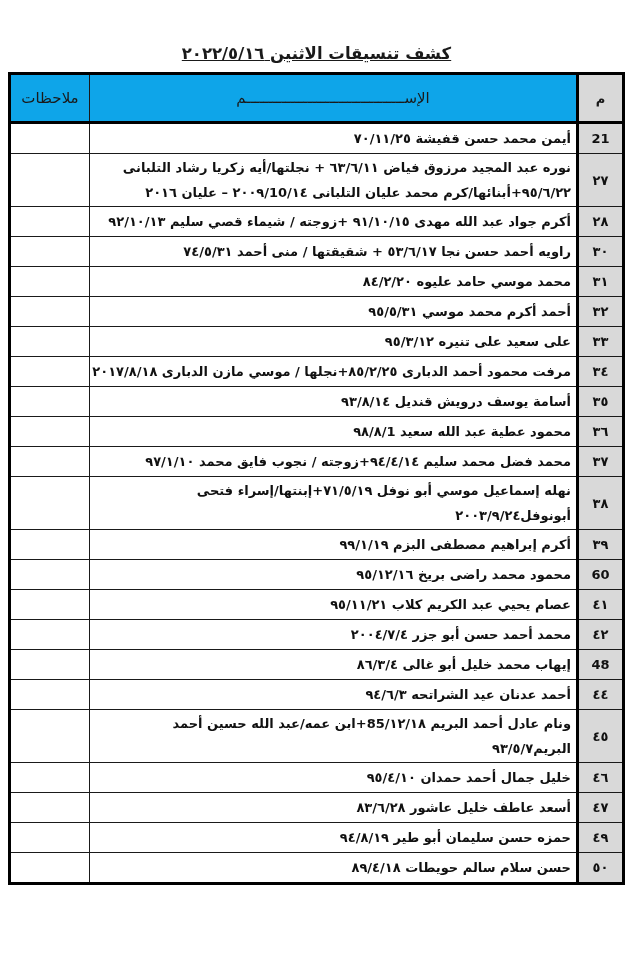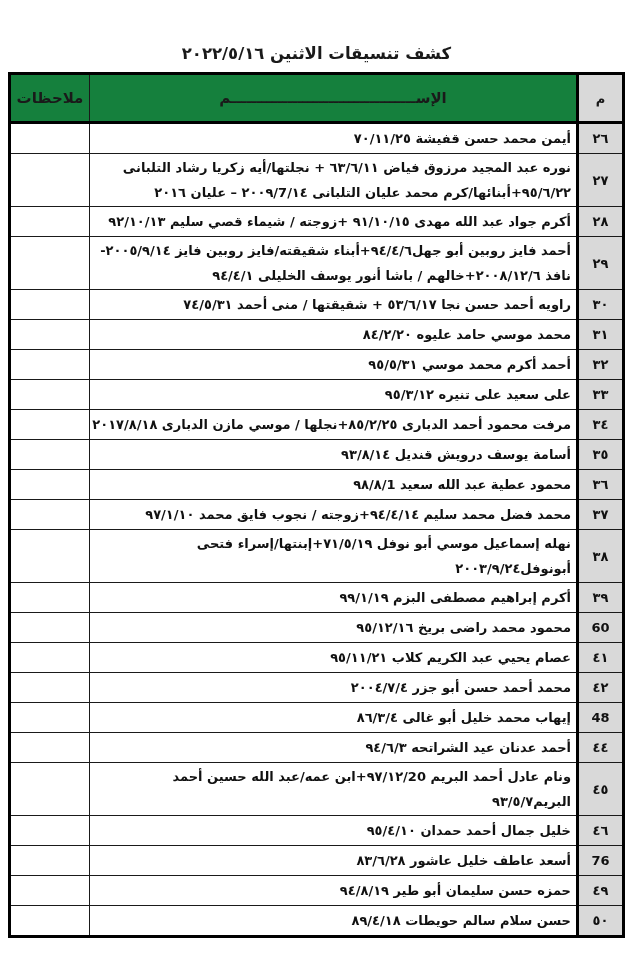--- a/index.html
+++ b/index.html
@@ -10,38 +10,39 @@
     color:#111;
   }
   .page{width:633px;height:960px;position:relative;}
   .doc-title{
     text-align:center;
     font-weight:bold;
     font-size:16.5px;
     padding-top:44px;
     margin:0 0 9px 0;
     color:#1a1a1a;
+    text-decoration:underline;
   }
   table.coord{
     border-collapse:collapse;
     table-layout:fixed;
     width:617px;
     margin:0 auto;
     border:3px solid #000;
   }
   th,td{
     border:1px solid #1a1a1a;
     vertical-align:middle;
     overflow:hidden;
   }
   thead th{
-    background:#15803d;
+    background:#0ea5e9;
     height:44px;
     font-size:15px;
-    font-weight:bold;
+    font-weight:normal;
     border-bottom:3px solid #000;
     color:#1a1a1a;
   }
   td{height:27px;}
   .c-serial{
     background:#d9d9d9;
     text-align:center;
     font-weight:bold;
     font-size:13px;
     border-left:3px solid #000;
@@ -74,42 +75,36 @@
     <thead>
       <tr>
         <th class="c-serial">م</th>
         <th class="c-namehead">الإســــــــــــــــــــــــــــــــــــم</th>
         <th class="c-noteshead">ملاحظات</th>
       </tr>
     </thead>
     <tbody>
 
     <tr>
-        <td class="c-serial">٢٦</td>
+        <td class="c-serial">21</td>
         <td class="c-name">أيمن محمد حسن قفيشة ٧٠/١١/٢٥</td>
         <td class="c-notes"></td>
       </tr>
         <tr>
         <td class="c-serial">٢٧</td>
         <td class="c-name">نوره عبد المجيد مرزوق فياض ٦٣/٦/١١ + نجلتها/أيه زكريا رشاد التلبانى
-٩٥/٦/٢٢+أبنائها/كرم محمد عليان التلبانى ٢٠٠٩/7/١٤ – عليان ٢٠١٦</td>
+٩٥/٦/٢٢+أبنائها/كرم محمد عليان التلبانى ٢٠٠٩/10/١٤ – عليان ٢٠١٦</td>
         <td class="c-notes"></td>
       </tr>
         <tr>
         <td class="c-serial">٢٨</td>
         <td class="c-name">أكرم جواد عبد الله مهدى ٩١/١٠/١٥ +زوجته / شيماء قصي سليم ٩٢/١٠/١٣</td>
         <td class="c-notes"></td>
       </tr>
         <tr>
-        <td class="c-serial">٢٩</td>
-        <td class="c-name">أحمد فايز روبين أبو جهل٩٤/٤/٦+أبناء شقيقته/فايز روبين فايز ٢٠٠٥/٩/١٤-
-نافذ ٢٠٠٨/١٢/٦+خالهم / باشا أنور يوسف الخليلى ٩٤/٤/١</td>
-        <td class="c-notes"></td>
-      </tr>
-        <tr>
         <td class="c-serial">٣٠</td>
         <td class="c-name">راويه أحمد حسن نجا ٥٣/٦/١٧ + شقيقتها / منى أحمد ٧٤/٥/٣١</td>
         <td class="c-notes"></td>
       </tr>
         <tr>
         <td class="c-serial">٣١</td>
         <td class="c-name">محمد موسي حامد عليوه ٨٤/٢/٢٠</td>
         <td class="c-notes"></td>
       </tr>
         <tr>
@@ -172,31 +167,31 @@
         <td class="c-name">إيهاب محمد خليل أبو غالى ٨٦/٣/٤</td>
         <td class="c-notes"></td>
       </tr>
         <tr>
         <td class="c-serial">٤٤</td>
         <td class="c-name">أحمد عدنان عيد الشراتحه ٩٤/٦/٣</td>
         <td class="c-notes"></td>
       </tr>
         <tr>
         <td class="c-serial">٤٥</td>
-        <td class="c-name">ونام عادل أحمد البريم ٩٧/١٢/20+ابن عمه/عبد الله حسين أحمد
+        <td class="c-name">ونام عادل أحمد البريم 85/١٢/١٨+ابن عمه/عبد الله حسين أحمد
 البريم٩٣/٥/٧</td>
         <td class="c-notes"></td>
       </tr>
         <tr>
         <td class="c-serial">٤٦</td>
         <td class="c-name">خليل جمال أحمد حمدان ٩٥/٤/١٠</td>
         <td class="c-notes"></td>
       </tr>
         <tr>
-        <td class="c-serial">76</td>
+        <td class="c-serial">٤٧</td>
         <td class="c-name">أسعد عاطف خليل عاشور ٨٣/٦/٢٨</td>
         <td class="c-notes"></td>
       </tr>
         <tr>
         <td class="c-serial">٤٩</td>
         <td class="c-name">حمزه حسن سليمان أبو طير ٩٤/٨/١٩</td>
         <td class="c-notes"></td>
       </tr>
         <tr>
         <td class="c-serial">٥٠</td>

